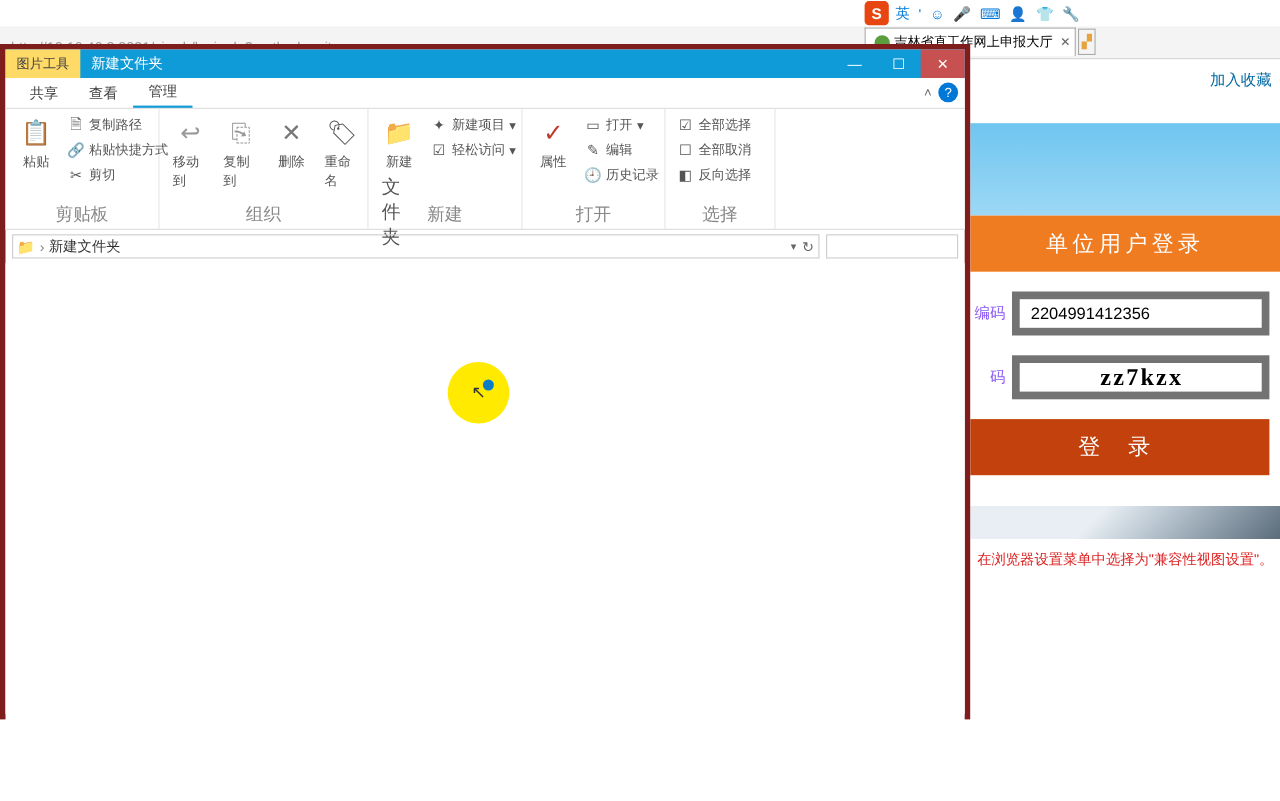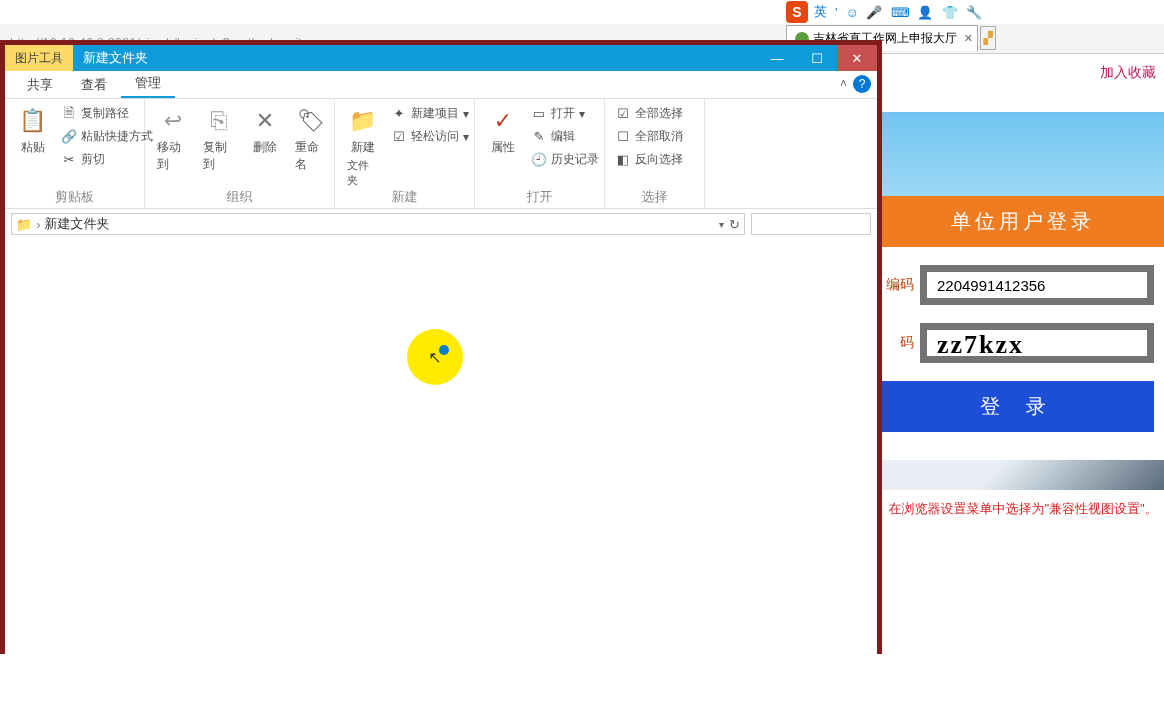--- a/index.html
+++ b/index.html
@@ -35,21 +35,21 @@
 .win-btn.close::before{content:"✕";}
 
 .tab-row { height: 28px; background: #fff; border-bottom: 1px solid #ddd; display: flex; align-items: flex-end; padding-left: 8px; position: relative;}
 .rtab { padding: 4px 14px; font-size: 13px; color: #444; }
 .rtab.active { border-bottom: 2px solid #0f9bd7; }
 .help-btn { position:absolute; right: 6px; top: 4px; width:18px; height:18px; border-radius:50%; background:#0078d7; color:#fff; font-size:12px; display:flex; align-items:center; justify-content:center;}
 .collapse-btn{ position:absolute; right: 30px; top:6px; color:#666; font-size:12px;}
 
 .ribbon { height: 110px; background: #fff; border-bottom: 1px solid #ddd; display: flex; font-size: 12px; color: #555; }
 .rgroup { border-right: 1px solid #e5e5e5; padding: 4px 8px 0 8px; display: flex; flex-direction: column; position:relative;}
-.rgroup-label { text-align: center; font-size: 13px; color: #888; position:absolute; bottom:2px; left:0; right:0;}
+.rgroup-label { text-align: center; font-size: 16px; color: #888; position:absolute; bottom:2px; left:0; right:0;}
 .rgroup-body { flex: 1; display: flex; gap: 6px; align-items: flex-start; }
 .rbtn-big { display: flex; flex-direction: column; align-items: center; gap: 2px; padding: 2px 4px; cursor: pointer; }
 .rbtn-big .ico { width: 32px; height: 32px; display:flex; align-items:center; justify-content:center; font-size: 22px; }
 .rbtn-small { display: flex; align-items: center; gap: 4px; padding: 2px 2px; cursor: pointer; white-space: nowrap;}
 .rbtn-small .sico { width: 16px; height: 16px; display:inline-flex; align-items:center; justify-content:center; font-size: 13px;}
 .vcol { display:flex; flex-direction:column; gap: 2px; }
 .folder-ico { color: #f0b429; }
 .delete-x { color: #777; font-size:28px; font-weight:300;}
 .checkmark{ color:#c0392b; font-size:24px;}
 .arrow-l{ color:#999; font-size:22px;}
@@ -62,29 +62,29 @@
 .addr-refresh { position:absolute; right:4px; color:#666; font-size:13px;}
 .search-box { width: 120px; height: 22px; border: 1px solid #ccc; }
 
 .content { flex: 1; background: #fff; height: 490px; position: relative; }
 .cursor-highlight { position: absolute; width: 56px; height: 56px; border-radius: 50%; background: #ffea00; left: 402px; top: 90px; display:flex; align-items:center; justify-content:center;}
 .busy-dot{ width:10px; height:10px; border-radius:50%; background:#0b7dc7; position:absolute; top:16px; right:14px;}
 .cursor-arrow{ font-size:16px; color:#333;}
 
 
 .login-panel { position: absolute; top: 54px; right: 0; width: 282px; bottom: 0; background: #fff; z-index: 10; }
-.top-link { text-align: right; padding: 10px 8px 30px 0; font-size: 14px; color: #be185d; }
+.top-link { text-align: right; padding: 10px 8px 30px 0; font-size: 14px; color: #0369a1; }
 .sky { background: linear-gradient(#6fc5f0,#9dd8f5); height: 84px; }
 .login-head { background: #f07c22; color: #fff; text-align: center; font-size: 20px; padding: 12px 0; letter-spacing:4px;}
 .form { padding: 18px 10px 0 0; }
 .field { display: flex; align-items: center; margin-bottom: 18px; }
-.flabel { width: 38px; text-align: right; font-size: 14px; color: #c2410c; padding-right: 6px;}
+.flabel { width: 38px; text-align: right; font-size: 14px; color: #8b5cf6; padding-right: 6px;}
 .finput { flex: 1; height: 40px; border: 7px solid #737373; padding: 0 10px; font-size: 15px; }
-.captcha { font-family: serif; font-size: 26px; font-weight: bold; letter-spacing: 2px; text-align: left; padding-right: 8px;}
-.login-btn { background: #1d4ed8; color: #fff; font-size: 20px; text-align: center; padding: 12px 0; margin: 16px 0 20px 0; letter-spacing: 10px; cursor:pointer;}
+.captcha { font-family: serif; font-size: 22px; font-weight: bold; letter-spacing: 2px; text-align: center; padding-right: 8px;}
+.login-btn { background: #c2410c; color: #fff; font-size: 20px; text-align: center; padding: 12px 0; margin: 16px 0 20px 0; letter-spacing: 10px; cursor:pointer;}
 .link1 { text-align: center; font-size: 15px; text-decoration: underline; color: #333; margin-bottom: 20px;}
 .link2 { text-align: center; font-size: 15px; text-decoration: underline; color: #6b2fa3; }
 .mountain { height: 30px; background: linear-gradient(135deg,#e8eef3 40%,#b8c5d0 60%,#5a6b7a); margin-top: 28px;}
 .compat-note { color: #d22; font-size: 13px; padding: 10px 0 0 0; text-align:center;}
 </style>
 </head>
 <body>
 
 <div class="ime-bar">
   <div class="ime-icon">S</div>
@@ -193,21 +193,21 @@
           </div>
       </div>
       <div class="rgroup-label">组织</div>
     </div>
 
     <div class="rgroup" style="width:140px">
       <div class="rgroup-body">
         <div class="rbtn-big">
             <span class="ico folder-ico">📁</span>
             <span>新建</span>
-            <span style="font-size:11px">文件夹</span>
+            <span style="font-size:17px">文件夹</span>
           </div>
         <div class="vcol">
           <div class="rbtn-small"><span class="sico">✦</span><span>新建项目</span> ▾</div>
           <div class="rbtn-small"><span class="sico">☑</span><span>轻松访问</span> ▾</div>
         </div>
       </div>
       <div class="rgroup-label">新建</div>
     </div>
 
     <div class="rgroup" style="width:130px">

